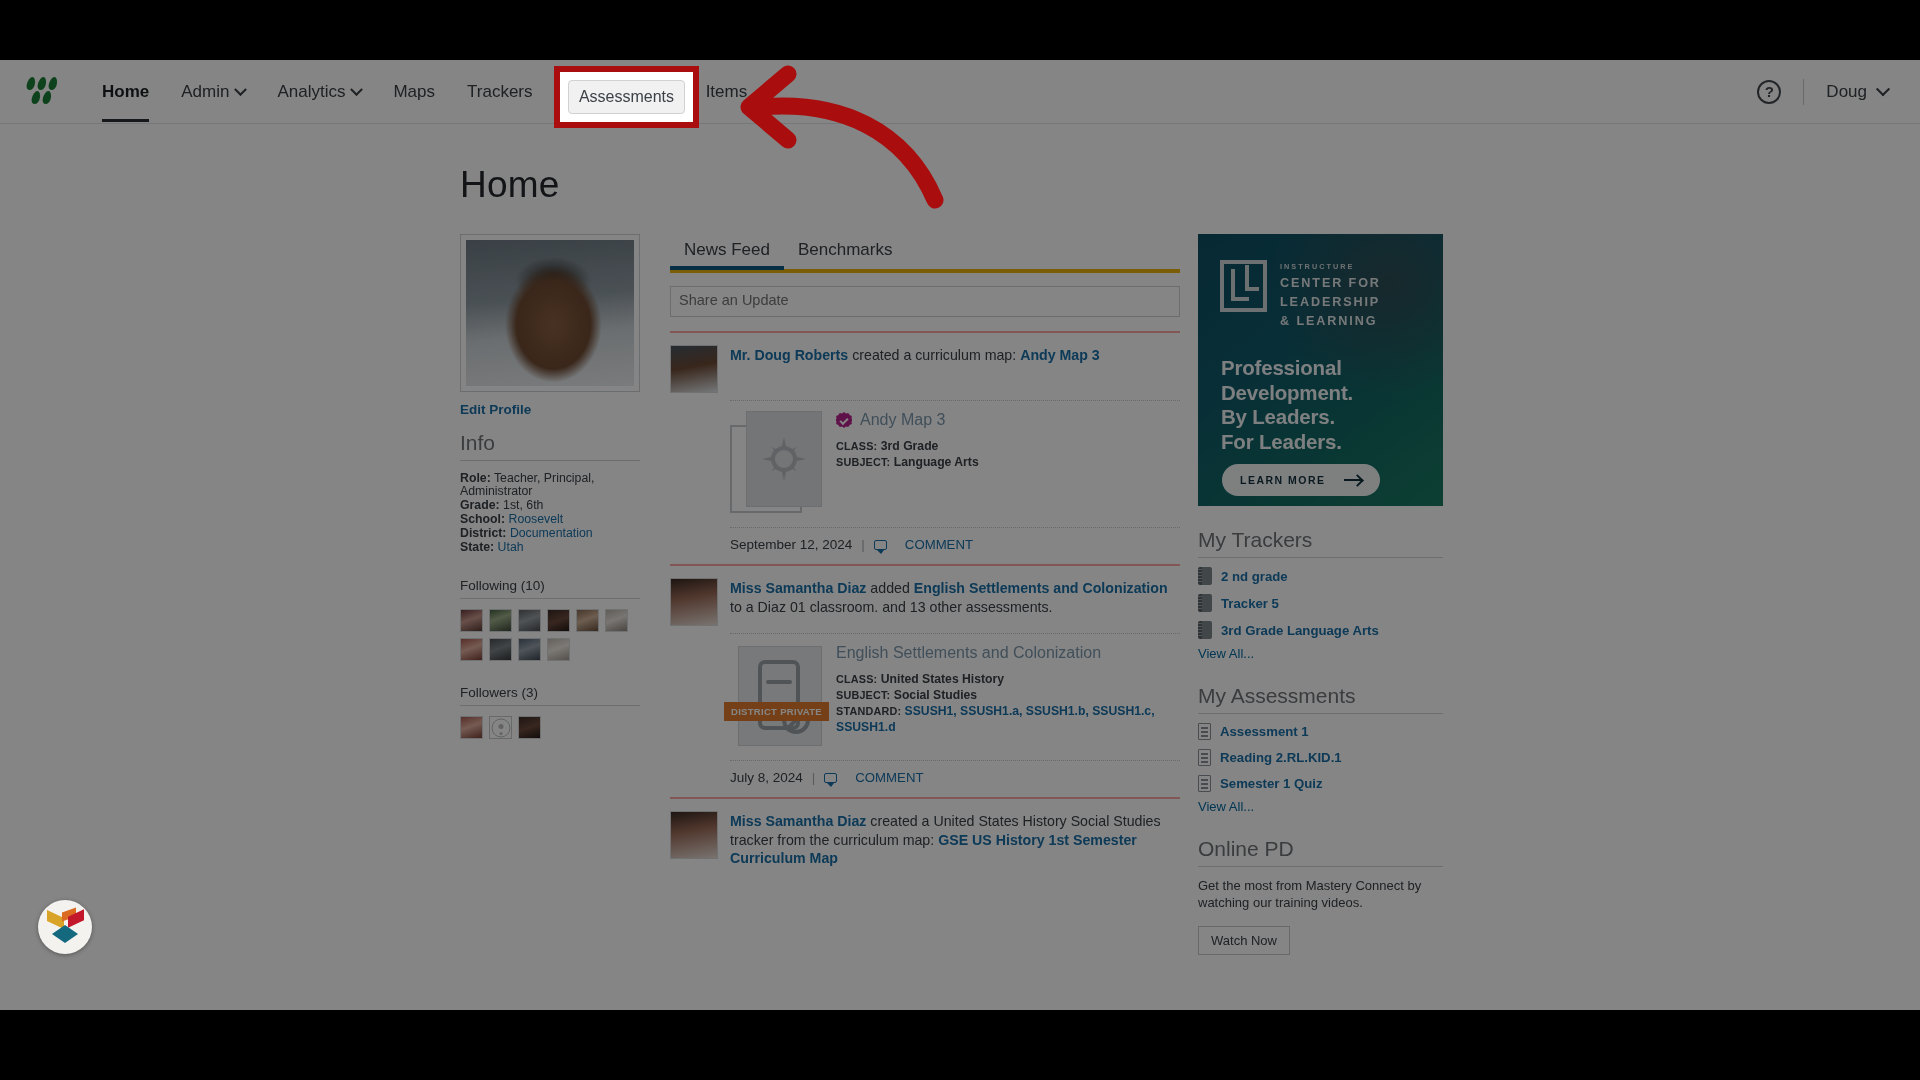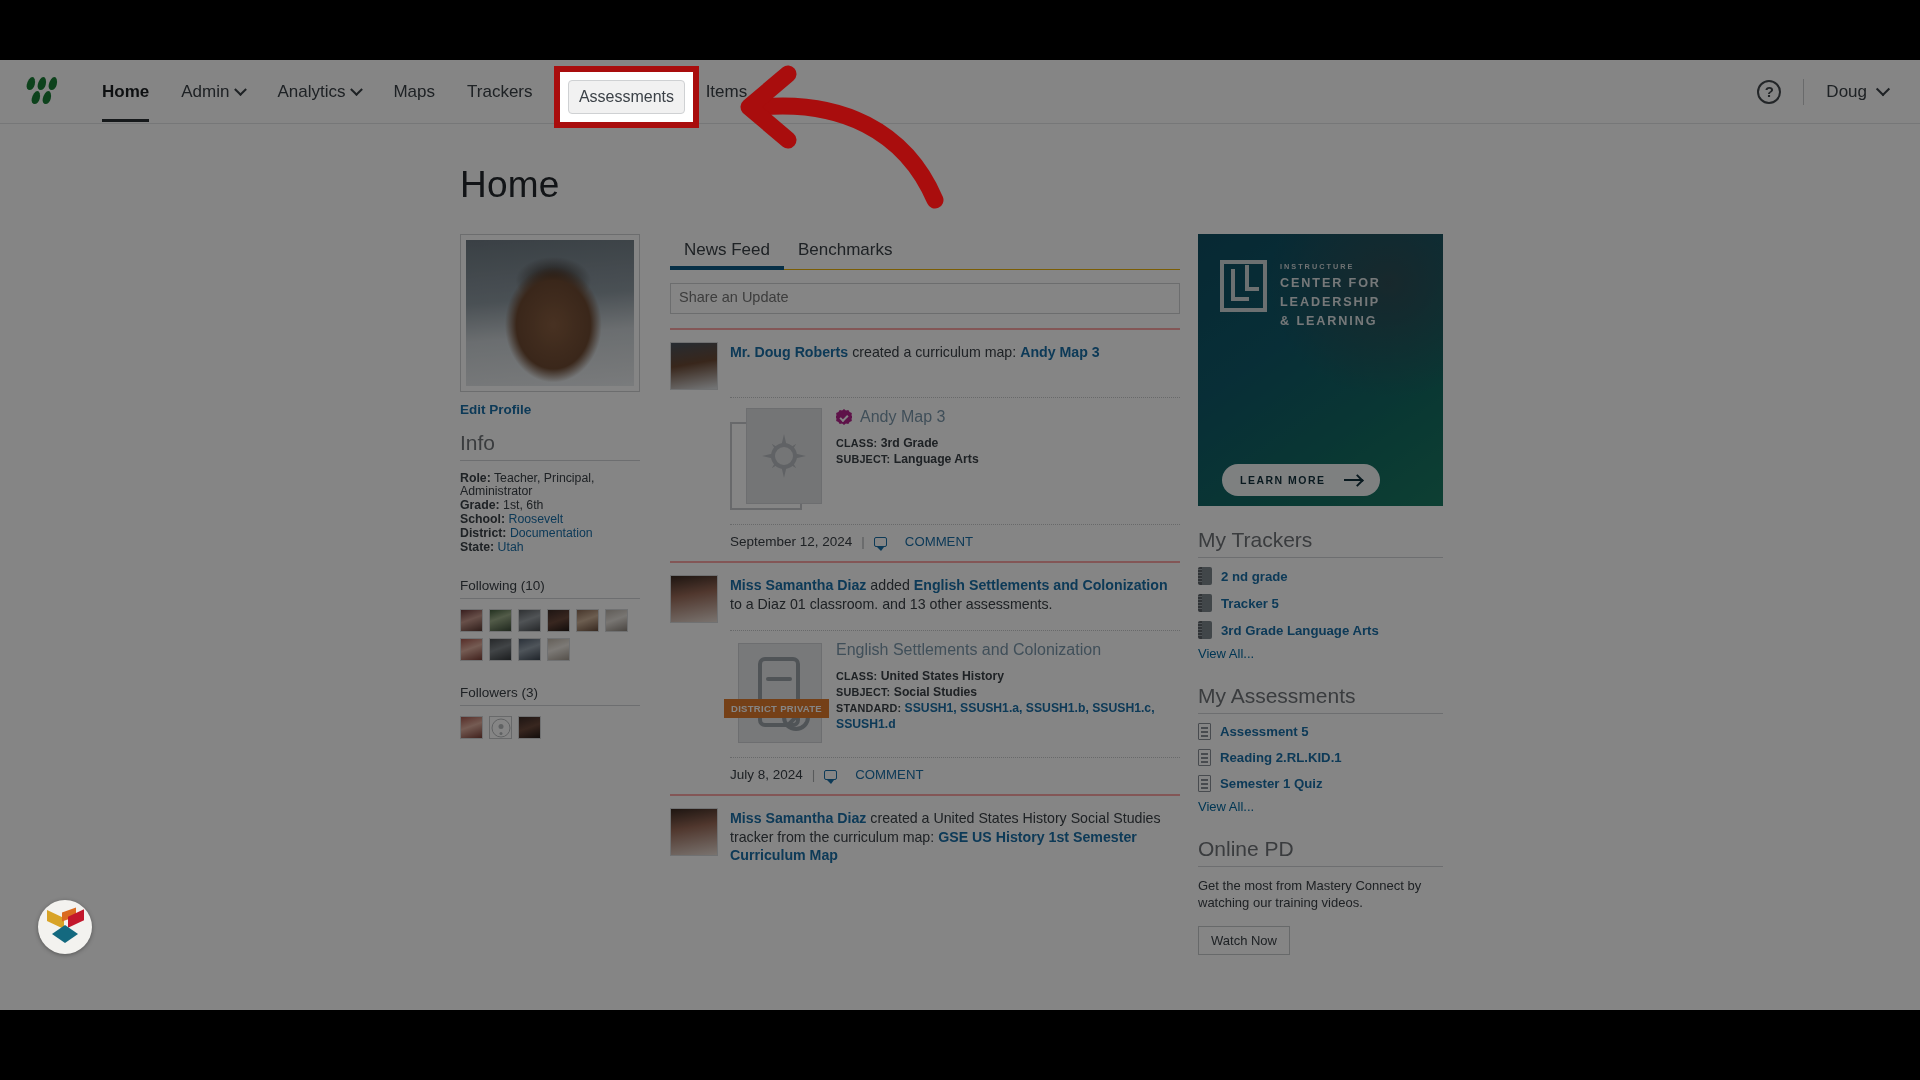--- a/index.html
+++ b/index.html
@@ -192,21 +192,21 @@
   .av.silhouette::after {
     content:""; position:absolute; left:50%; top:7px;
     transform: translateX(-50%);
     width:5px; height:5px; border-radius:50%;
     background:#b9bcbe;
     box-shadow: 0 7px 0 -1px #b9bcbe;
   }
 
   
   #center { width: 510px; flex: 0 0 510px; margin-left: 30px; }
-  #tabs { display:flex; gap: 0px; border-bottom: 1px solid #eab308; }
+  #tabs { display:flex; gap: 0px; border-bottom: 4px solid #eab308; }
   .tab {
     font-size: 17px; color:#3b4147; padding: 6px 14px 9px;
     cursor: pointer; position: relative;
   }
   .tab.active::after {
     content:""; position:absolute; left:0; right:0; bottom:-1px;
     height: 4px; background: #0d5b87;
   }
   #share-box {
     margin-top: 13px;
@@ -681,20 +681,24 @@
 
         <div id="right">
           <div id="promo">
             <div class="ll"></div>
             <div class="ll2"></div>
             <div class="ll3"></div>
             <div class="brandtag">INSTRUCTURE</div>
             <div class="brand" style="white-space:pre-line">CENTER FOR
 LEADERSHIP
 &amp; LEARNING</div>
+            <div class="headline" style="white-space:pre-line">Professional
+Development.
+By Leaders.
+For Leaders.</div>
             <div class="cta">
               <span>LEARN MORE</span>
               <span class="arw"></span>
             </div>
           </div>
 
           <div class="r-sec-h">My Trackers</div>
           <div class="r-item">
             <span class="ico-tracker"></span>
             <span>2 nd grade</span>
@@ -705,21 +709,21 @@
           </div>
           <div class="r-item">
             <span class="ico-tracker"></span>
             <span>3rd Grade Language Arts</span>
           </div>
           <span class="viewall">View All...</span>
 
           <div class="r-sec-h">My Assessments</div>
           <div class="r-item">
             <span class="ico-doc"></span>
-            <span>Assessment 5</span>
+            <span>Assessment 1</span>
           </div>
           <div class="r-item">
             <span class="ico-doc"></span>
             <span>Reading 2.RL.KID.1</span>
           </div>
           <div class="r-item">
             <span class="ico-doc"></span>
             <span>Semester 1 Quiz</span>
           </div>
           <span class="viewall">View All...</span>

